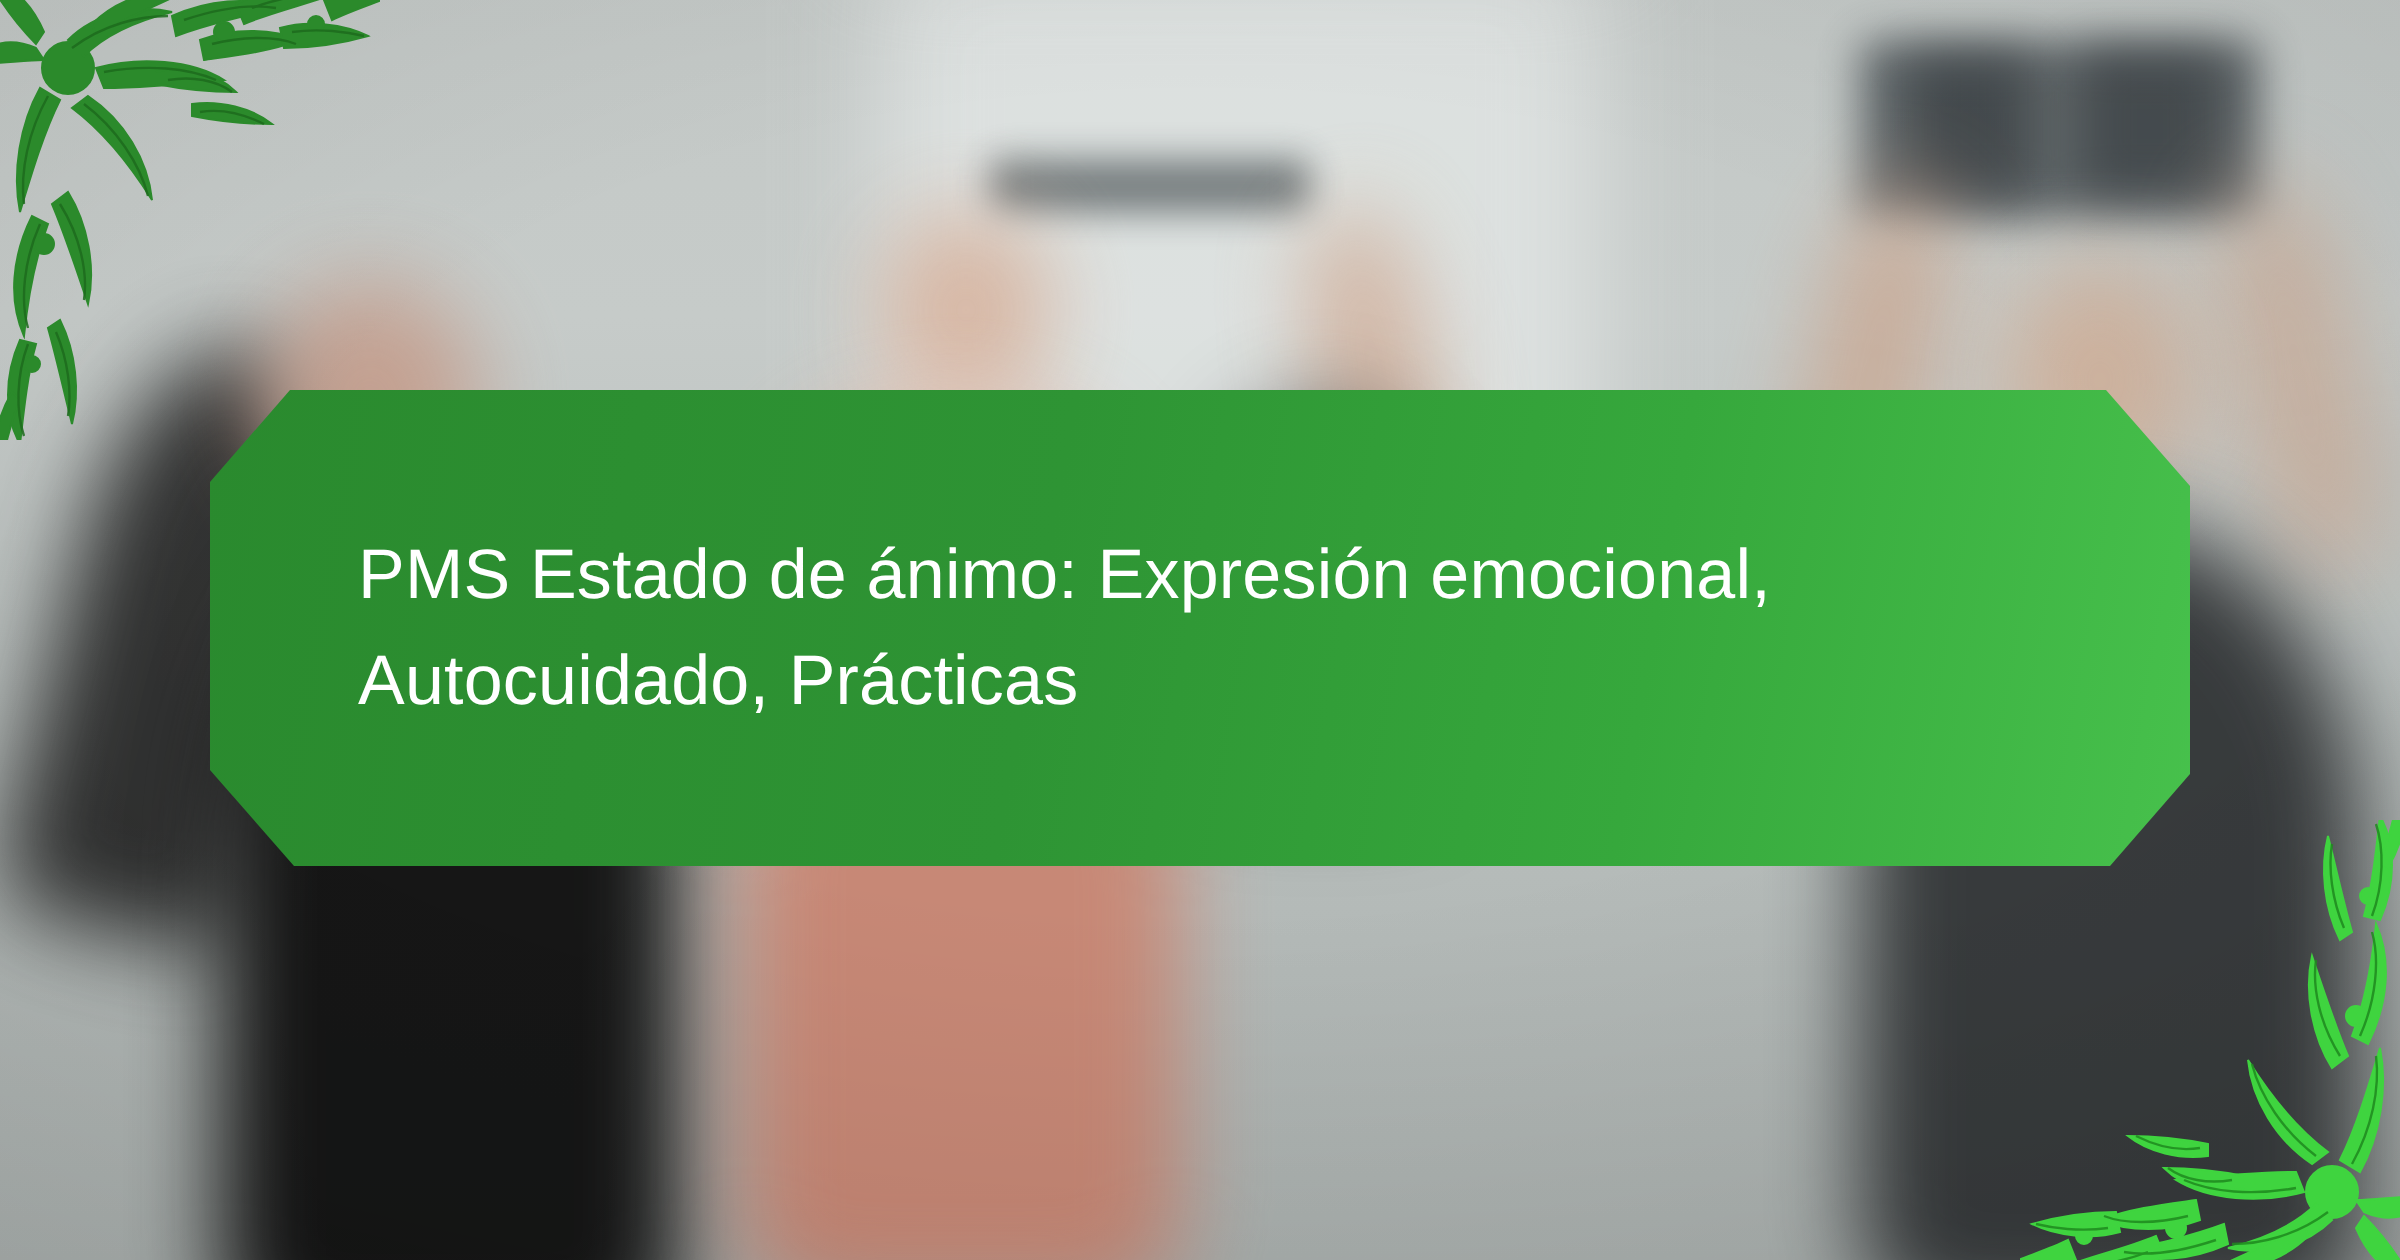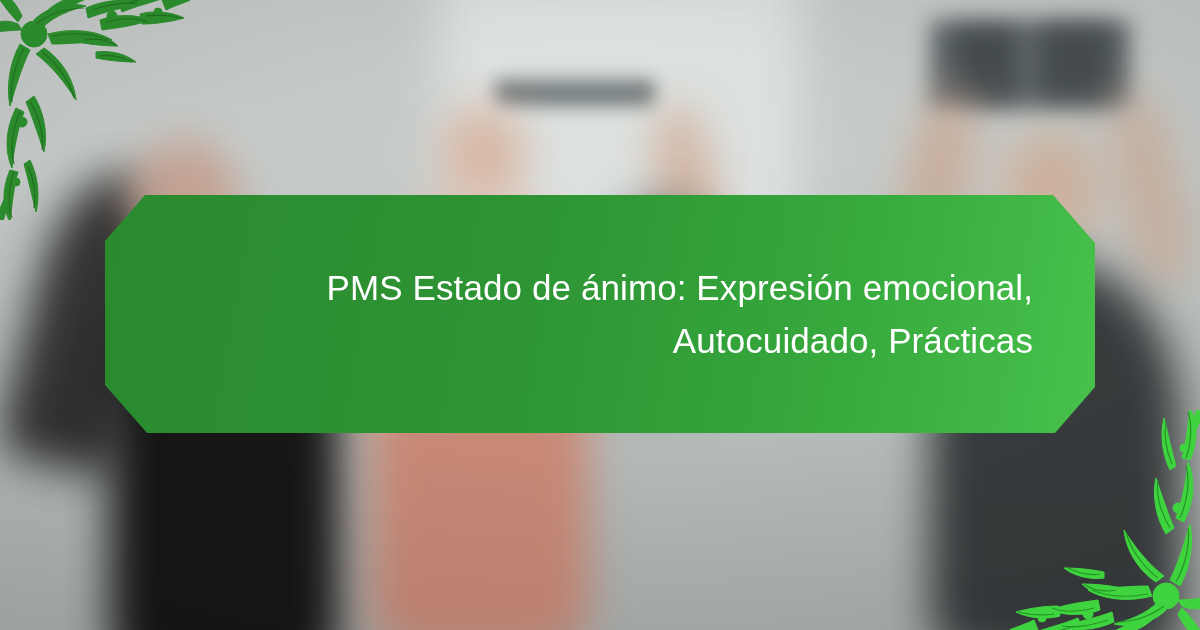--- a/index.html
+++ b/index.html
@@ -206,28 +206,28 @@
       calc(100% - 40px) 100%,
       42px 100%,
       0 calc(100% - 48px),
       0 46px
     );
     display: flex;
     align-items: center;
     justify-content: center;
   }
   .banner-title {
-    margin: 0;
+    margin: 12px;
     padding: 0 62px;
     color: #ffffff;
     font-family: "Liberation Sans", sans-serif;
     font-size: 35px;
     font-weight: 400;
     line-height: 1.52;
-    text-align: right;
+    text-align: left;
     letter-spacing: .1px;
   }
 </style>
 </head>
 <body>
 
 <div id="canvas">
 
   <div class="bg-layer">
     <div class="bg-base"></div>

